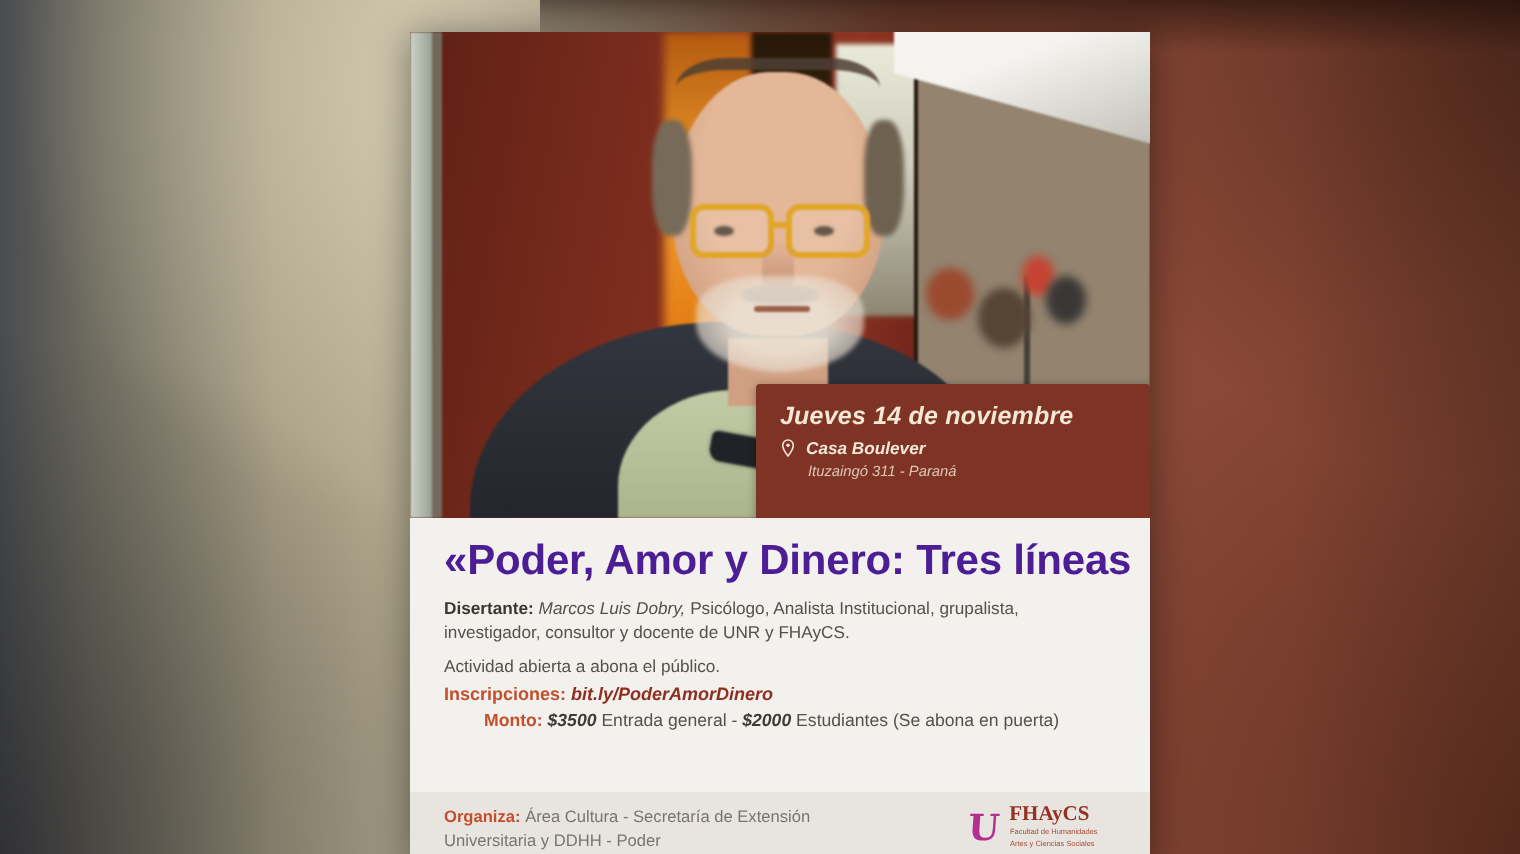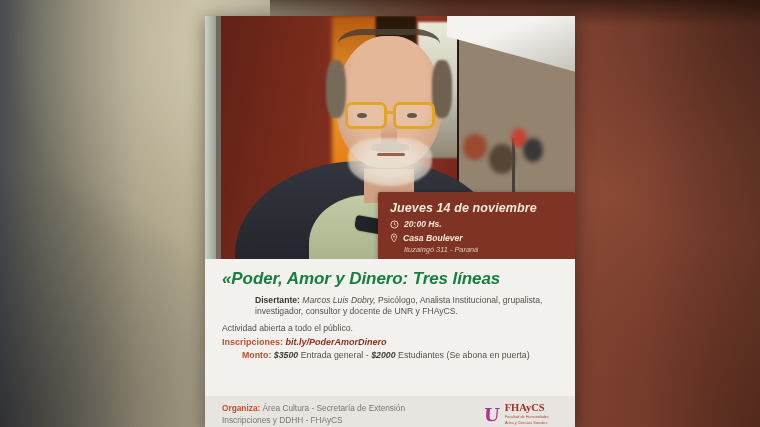--- a/index.html
+++ b/index.html
@@ -82,23 +82,23 @@
     box-shadow:0 1px 5px rgba(0,0,0,.35);}
   .date-title{font-size:12.5px;font-weight:bold;font-style:italic;letter-spacing:.1px;white-space:nowrap;}
   .date-row{display:flex;align-items:center;gap:5px;margin-top:4px;font-size:8.6px;
     font-weight:bold;font-style:italic;}
   .date-address{margin-left:14px;margin-top:2px;font-size:7.4px;font-style:italic;
     color:rgba(243,232,212,.8);}
   
   .content{position:absolute;top:243px;left:0;right:0;height:137px;background:#f2f1ee;
     padding:8px 12px 0 17px;box-sizing:border-box;}
   .kicker{font-size:9.5px;font-weight:bold;color:#35302a;letter-spacing:.6px;}
-  .title-line{margin-top:2px;font-size:17px;line-height:1.16;font-weight:bold;color:#15803d;
-    letter-spacing:-.1px;white-space:nowrap;font-style:italic;}
-  .para{margin-top:6px;font-size:8.6px;line-height:1.35;color:#575049;max-width:320px;margin-left:33px;}
+  .title-line{margin-top:2px;font-size:21px;line-height:1.16;font-weight:bold;color:#4c1d95;
+    letter-spacing:-.1px;white-space:nowrap;}
+  .para{margin-top:6px;font-size:8.6px;line-height:1.35;color:#575049;max-width:320px;}
   .speaker-label{font-weight:bold;color:#3c362f;}
   .speaker-name{font-style:italic;}
   .note{margin-top:5px;font-size:8.6px;color:#575049;}
   .insc{margin-top:4px;font-size:9px;}
   .insc-label{font-weight:bold;color:#c1502c;}
   .insc-link{font-weight:bold;font-style:italic;color:#8e2f20;}
   .monto{margin-top:3px;font-size:8.8px;color:#575049;white-space:nowrap;}
   .monto-label{font-weight:bold;color:#c1502c;margin-left:20px;}
   .amount{font-weight:bold;font-style:italic;color:#403a33;text-align:center;}
   
@@ -160,66 +160,57 @@
         <div class="beard"></div>
         <div class="mustache"></div>
         <div class="mouth"></div>
       </div>
     </div>
 
     <div class="date-box">
       <div class="date-title">Jueves 14 de noviembre</div>
       <div class="date-row">
         <span class="icon">
-          <svg viewBox="0 0 10 10" width="9" height="9">
-              <circle cx="5" cy="5" r="4" fill="none" stroke="#f3e8d4" stroke-width="1"></circle>
-              <path d="M5 2.8V5L6.6 6" stroke="#f3e8d4" stroke-width="1" fill="none"></path>
-            </svg>
-        </span>
-        <span>20:00 Hs.</span>
-      </div>
-      <div class="date-row">
-        <span class="icon">
           <svg viewBox="0 0 10 12" width="8" height="10">
               <path d="M5 1a3.3 3.3 0 0 1 3.3 3.3C8.3 7 5 11 5 11S1.7 7 1.7 4.3A3.3 3.3 0 0 1 5 1z" fill="none" stroke="#f3e8d4" stroke-width="1"></path>
               <circle cx="5" cy="4.3" r="1.1" fill="#f3e8d4"></circle>
             </svg>
         </span>
         <span>Casa Boulever</span>
       </div>
       <div class="date-address">Ituzaingó 311 - Paraná</div>
     </div>
   </div>
 
   <div class="content">
     <div class="title-line">«Poder, Amor y Dinero: Tres líneas</div>
     <div class="para">
       <span class="speaker-label">Disertante:</span>
       <span class="speaker-name">Marcos Luis Dobry,</span>
       <span>Psicólogo, Analista Institucional, grupalista, investigador, consultor y docente de UNR y FHAyCS.</span>
     </div>
-    <div class="note">Actividad abierta a todo el público.</div>
+    <div class="note">Actividad abierta a abona el público.</div>
     <div class="insc">
       <span class="insc-label">Inscripciones:</span>
       <span class="insc-link">bit.ly/PoderAmorDinero</span>
     </div>
     <div class="monto">
       <span class="monto-label">Monto:</span>
       <span class="amount">$3500</span>
       <span>Entrada general -</span>
       <span class="amount">$2000</span>
       <span>Estudiantes (Se abona en puerta)</span>
     </div>
   </div>
 
   <div class="footer">
     <div class="org">
       <span class="org-label">Organiza:</span>
       <span>Área Cultura - Secretaría de Extensión</span><br>
-      <span>Inscripciones y DDHH - FHAyCS</span>
+      <span>Universitaria y DDHH - Poder</span>
     </div>
     <div class="logo">
       <span class="logo-u">U</span>
       <span class="logo-text">
         <div class="logo-acronym">FHAyCS</div>
         <div class="logo-sub">Facultad de Humanidades</div>
         <div class="logo-sub">Artes y Ciencias Sociales</div>
       </span>
     </div>
   </div>

